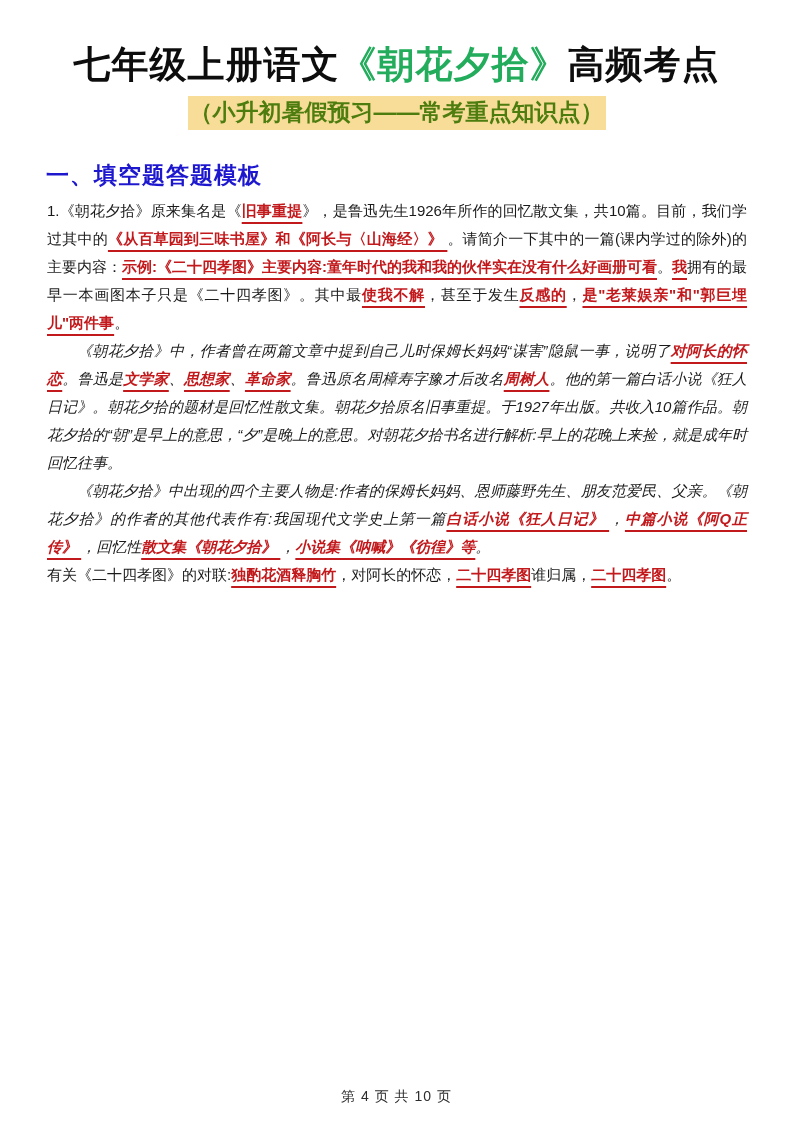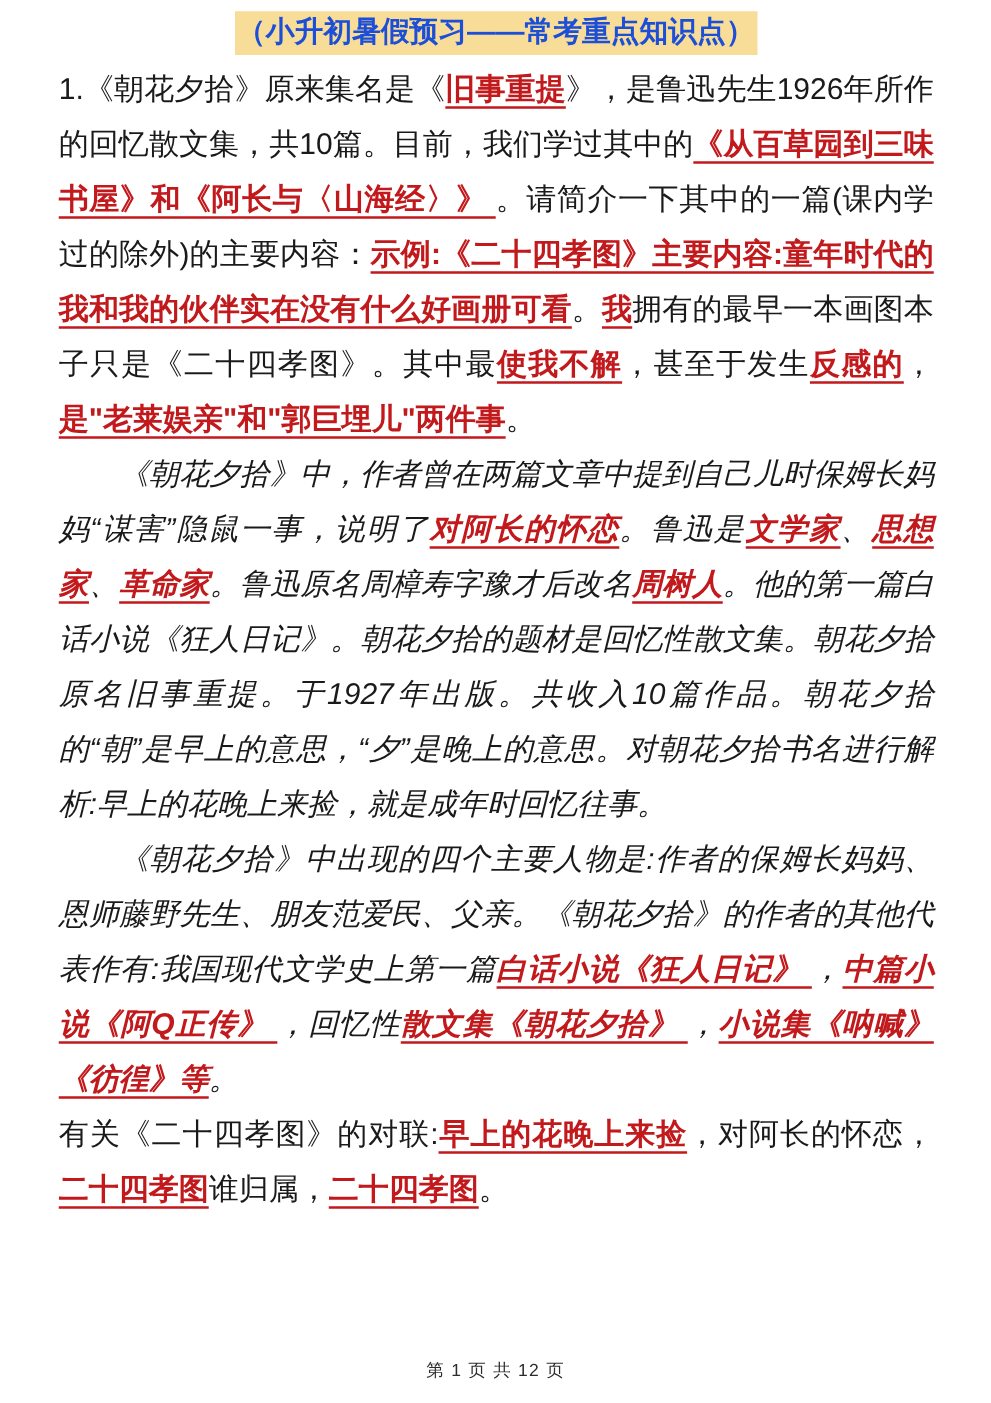--- a/index.html
+++ b/index.html
@@ -35,35 +35,35 @@
   .doc-title .green{color:var(--green);}
   .subtitle-row{
     text-align:center;
     margin-top:9px;
   }
   .subtitle{
     display:inline-block;
     background:var(--highlight);
     font-size:23px;
     font-weight:bold;
-    color:#1d4ed8;
+    color:#4d7c0f;
     padding:3px 2px 4px 2px;
     line-height:1.2;
   }
   .section-heading{
     margin:30px 0 0 46px;
     font-size:23px;
     font-weight:bold;
     color:var(--blue);
     letter-spacing:1px;
   }
   .body-text{
     margin:6px 46px 0 47px;
-    font-size:24px;
-    line-height:44px;
+    font-size:15px;
+    line-height:28px;
     text-align:justify;
     color:#1a1a1a;
   }
   .body-text p{margin:0;}
   .body-text p.indent{text-indent:2em;font-style:italic;}
   .red{
     color:var(--red);
     font-weight:bold;
     text-decoration:underline;
     text-decoration-thickness:2px;
@@ -77,29 +77,31 @@
     font-size:14px;
     color:#2c2c2c;
     letter-spacing:1px;
   }
 </style>
 </head>
 <body>
 
 <div class="page">
 
+  <div class="doc-title"><span>七年级上册语文</span><span class="green">《朝花夕拾》</span><span>高频考点</span></div>
 
   <div class="subtitle-row">
     <span class="subtitle">（小升初暑假预习——常考重点知识点）</span>
   </div>
 
+  <div class="section-heading">一、填空题答题模板</div>
 
   <div class="body-text" id="body-paragraphs">
       <p><span>1.《朝花夕拾》原来集名是《</span><span class="red">旧事重提</span><span>》，是鲁迅先生1926年所作的回忆散文集，共10篇。目前，我们学过其中的</span><span class="red">《从百草园到三味书屋》和《阿长与〈山海经〉》&nbsp;</span><span>。请简介一下其中的一篇(课内学过的除外)的主要内容：</span><span class="red">示例:《二十四孝图》主要内容:童年时代的我和我的伙伴实在没有什么好画册可看</span><span>。</span><span class="red">我</span><span>拥有的最早一本画图本子只是《二十四孝图》。其中最</span><span class="red">使我不解</span><span>，甚至于发生</span><span class="red">反感的</span><span>，</span><span class="red">是"老莱娱亲"和"郭巨埋儿"两件事</span><span>。</span></p>
       <p class="indent"><span>《朝花夕拾》中，作者曾在两篇文章中提到自己儿时保姆长妈妈“谋害”隐鼠一事，说明了</span><span class="red">对阿长的怀恋</span><span>。鲁迅是</span><span class="red">文学家</span><span>、</span><span class="red">思想家</span><span>、</span><span class="red">革命家</span><span>。鲁迅原名周樟寿字豫才后改名</span><span class="red">周树人</span><span>。他的第一篇白话小说《狂人日记》。朝花夕拾的题材是回忆性散文集。朝花夕拾原名旧事重提。于1927年出版。共收入10篇作品。朝花夕拾的“朝”是早上的意思，“夕”是晚上的意思。对朝花夕拾书名进行解析:早上的花晚上来捡，就是成年时回忆往事。</span></p>
       <p class="indent"><span>《朝花夕拾》中出现的四个主要人物是:作者的保姆长妈妈、恩师藤野先生、朋友范爱民、父亲。《朝花夕拾》的作者的其他代表作有:我国现代文学史上第一篇</span><span class="red">白话小说《狂人日记》&nbsp;</span><span>，</span><span class="red">中篇小说《阿Q正传》&nbsp;</span><span>，回忆性</span><span class="red">散文集《朝花夕拾》&nbsp;</span><span>，</span><span class="red">小说集《呐喊》《彷徨》等</span><span>。</span></p>
-      <p><span>有关《二十四孝图》的对联:</span><span class="red">早上的花晚上来捡</span><span>，对阿长的怀恋，</span><span class="red">二十四孝图</span><span>谁归属，</span><span class="red">二十四孝图</span><span>。</span></p>
+      <p><span>有关《二十四孝图》的对联:</span><span class="red">独酌花酒释胸竹</span><span>，对阿长的怀恋，</span><span class="red">二十四孝图</span><span>谁归属，</span><span class="red">二十四孝图</span><span>。</span></p>
       <p class="indent"></p>
     </div>
 
-  <div class="page-footer">第 1 页 共 12 页</div>
+  <div class="page-footer">第 4 页 共 10 页</div>
 
 </div>
 
 </body></html>

